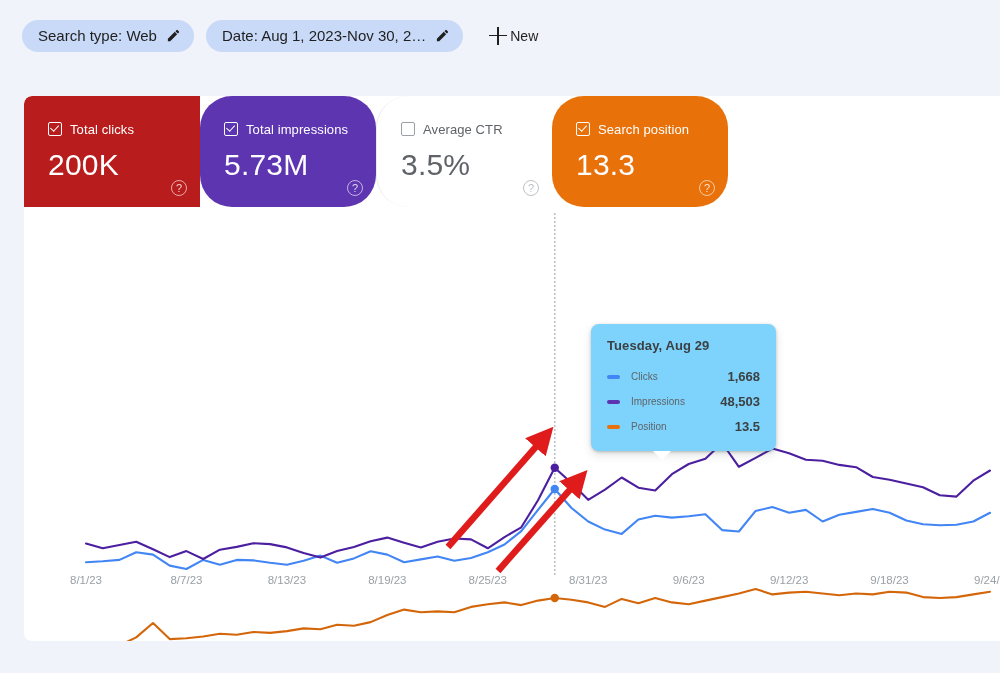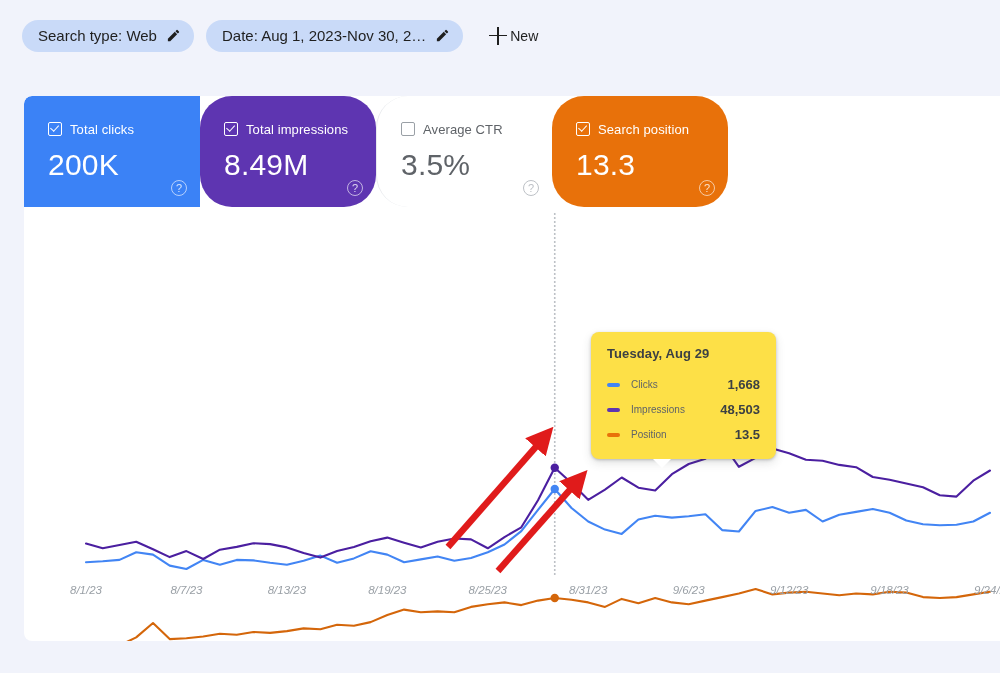--- a/index.html
+++ b/index.html
@@ -63,21 +63,21 @@
     display: flex;
   }
   .metric {
     position: relative;
     width: 176px; height: 111px;
     padding: 24px 0 0 24px;
     cursor: pointer;
     overflow: hidden;
     border-radius: 32px;
   }
-  .metric.m-clicks      { width: 176px; background: #3b82f6; border-radius: 8px 0 0 0; }
+  .metric.m-clicks      { width: 176px; background: #b91c1c; border-radius: 8px 0 0 0; }
   .metric.m-impressions { width: 176px; background: #5e35b1; }
   .metric.m-ctr         { width: 176px; background: #ffffff; border-left: 1px solid #e8eaed; }
   .metric.m-position    { width: 176px; background: #e8710a; }
   .m-head { display: flex; align-items: center; gap: 8px; height: 18px; }
   .m-title { font-size: 13px; letter-spacing: .1px; }
   .m-value { margin-top: 9px; font-size: 30px; font-weight: 400; line-height: 36px; letter-spacing: .2px; }
   .m-clicks .m-title, .m-impressions .m-title, .m-position .m-title { color: #ffffff; }
   .m-clicks .m-value, .m-impressions .m-value, .m-position .m-value { color: #ffffff; }
   .m-ctr .m-title { color: #5f6368; }
   .m-ctr .m-value { color: #5f6368; }
@@ -98,32 +98,31 @@
     font-size: 11px; line-height: 1; cursor: pointer;
   }
   .help.light { border: 1.3px solid rgba(255,255,255,.62); color: rgba(255,255,255,.78); }
   .help.dark  { border: 1.3px solid #bdc1c6; color: #bdc1c6; }
 
   
   .chartwrap { position: absolute; left: 0; top: 111px; width: 976px; height: 434px; }
   .chartsvg { position: absolute; left: 0; top: 0; }
   .axis-labels { position: absolute; left: 0; top: 0; width: 976px; height: 434px; pointer-events: none; }
   .xlab {
-    position: absolute; bottom: 45px;
+    position: absolute; bottom: 55px;
     font-size: 11.5px; color: #9aa0a6;
     transform: translateX(-50%);
     white-space: nowrap;
-    font-style: italic;
   }
 
   
   .tooltip {
-    position: absolute; left: 567px; top: 236px;
+    position: absolute; left: 567px; top: 228px;
     width: 185px;
-    background: #fde047;
+    background: #7dd3fc;
     border-radius: 8px;
     box-shadow: 0 1px 3px rgba(60,64,67,.3), 0 4px 10px rgba(60,64,67,.15);
     padding: 14px 16px 12px 16px;
     z-index: 6;
   }
   .tt-date { font-size: 13px; font-weight: 700; color: #3c4043; margin-bottom: 11px; letter-spacing: .1px; }
   .tt-row { display: flex; align-items: center; height: 25px; }
   .tt-swatch { width: 13px; height: 4px; border-radius: 2px; flex: none; margin-right: 11px; }
   .tt-name { font-size: 10px; color: #5f6368; flex: 1; }
   .tt-val { font-size: 13px; color: #3c4043; font-weight: 700; }
@@ -172,21 +171,21 @@
         </div>
         <div class="m-value">200K</div>
         <div class="help light">?</div>
       </div>
 
       <div class="metric m-impressions">
         <div class="m-head">
           <span class="cbox on"></span>
           <span class="m-title">Total impressions</span>
         </div>
-        <div class="m-value">8.49M</div>
+        <div class="m-value">5.73M</div>
         <div class="help light">?</div>
       </div>
 
       <div class="metric m-ctr">
         <div class="m-head">
           <span class="cbox off"></span>
           <span class="m-title">Average CTR</span>
         </div>
         <div class="m-value">3.5%</div>
         <div class="help dark">?</div>

